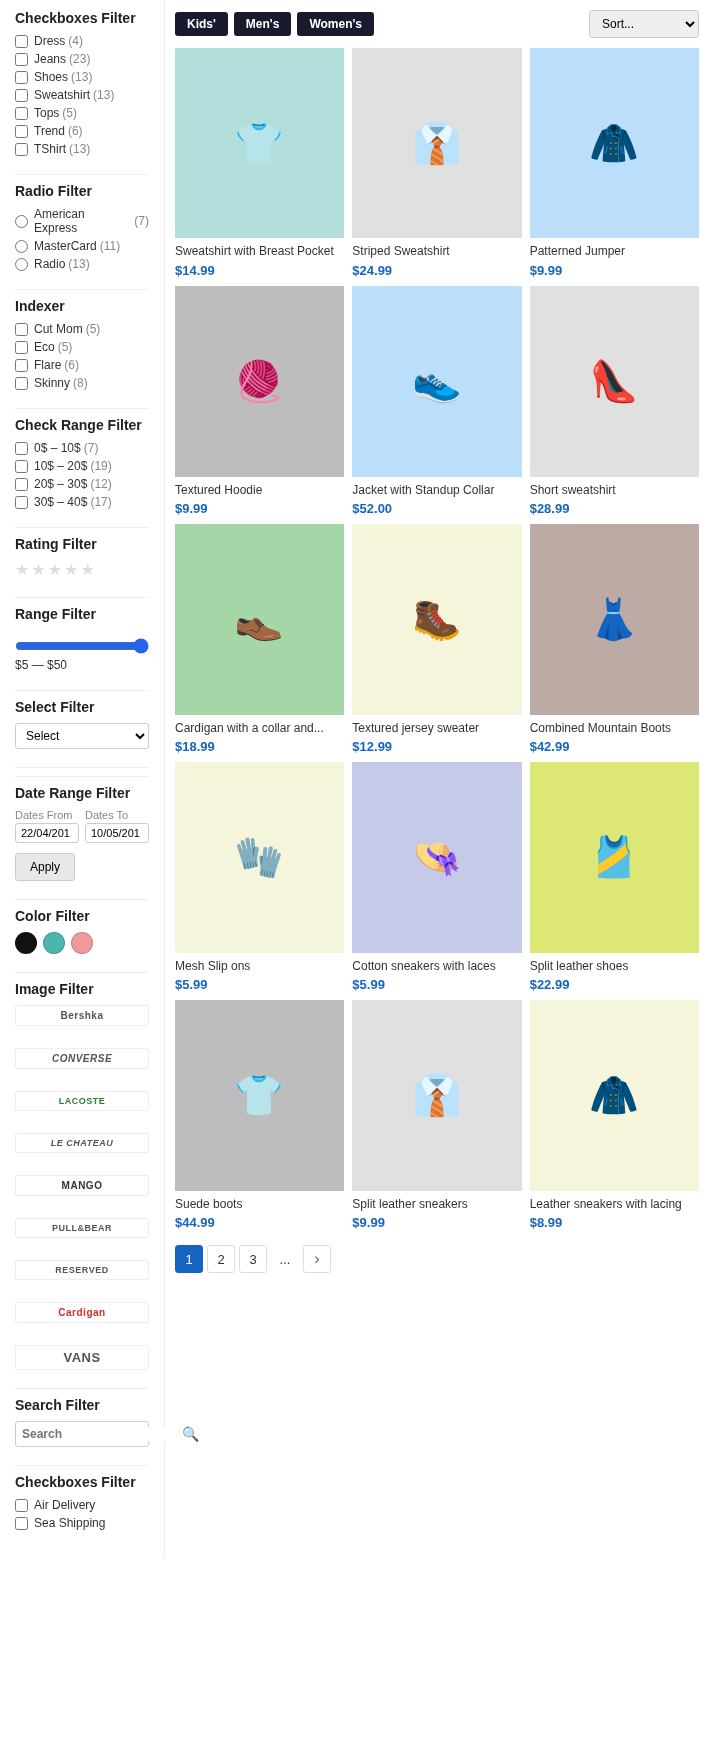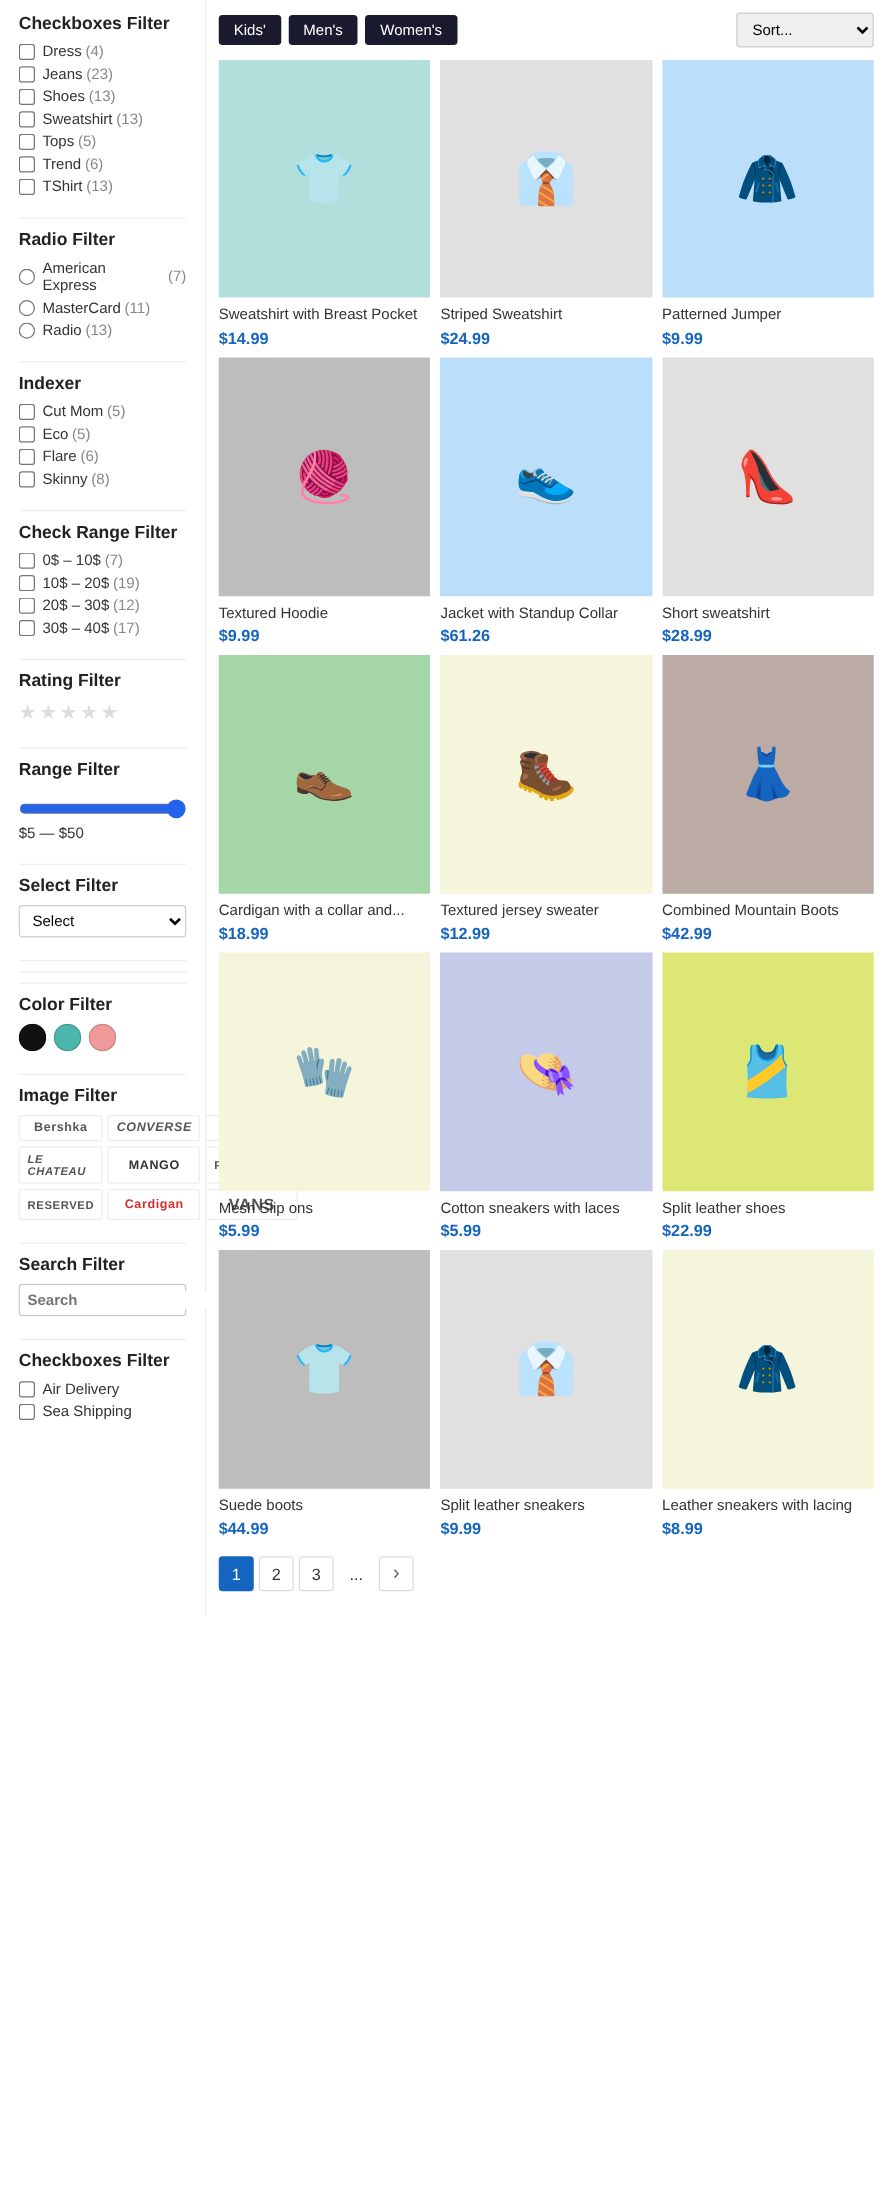--- a/index.html
+++ b/index.html
@@ -34,21 +34,21 @@
     .date-label { font-size: 11px; color: #888; margin-bottom: 2px; }
     .date-input { width: 100%; padding: 3px 5px; border: 1px solid #ccc; border-radius: 3px; font-size: 11px; }
     
     .apply-btn { background: #e8e8e8; border: 1px solid #ccc; padding: 6px 14px; font-size: 12px; cursor: pointer; border-radius: 3px; margin-top: 4px; }
     
     
     .color-swatches { display: flex; gap: 6px; margin-top: 6px; }
     .color-swatch { width: 22px; height: 22px; border-radius: 50%; cursor: pointer; border: 1px solid rgba(0,0,0,0.15); }
     
     
-    .brand-grid { display: grid; grid-template-columns: 1fr 1fr 1fr; gap: 4px; margin-top: 6px; }
+    .brand-grid { display: grid; grid-template-columns: 1fr; gap: 22px; margin-top: 6px; }
     .brand-item { border: 1px solid #eee; padding: 4px 6px; display: flex; align-items: center; justify-content: center; cursor: pointer; border-radius: 2px; }
     .brand-text { font-size: 10px; font-weight: bold; color: #555; letter-spacing: 0.5px; }
     .brand-text.converse { font-style: italic; }
     .brand-text.lacoste { color: #2e7d32; font-size: 9px; }
     .brand-text.le-chateau { font-size: 9px; font-style: italic; }
     .brand-text.mango { color: #333; }
     .brand-text.pull-bear { font-size: 9px; }
     .brand-text.reserved { font-size: 9px; }
     .brand-text.supreme { color: #d32f2f; font-size: 10px; font-weight: 900; }
     .brand-vans { grid-column: span 1; }
@@ -58,21 +58,21 @@
     .search-box { display: flex; align-items: center; border: 1px solid #ccc; border-radius: 3px; padding: 4px 6px; margin-top: 6px; }
     .search-box input { border: none; outline: none; font-size: 12px; flex: 1; font-weight: bold; }
     .search-icon { color: #888; font-size: 14px; }
     
     
     .main { flex: 1; padding: 0 10px 10px; }
     
     
     .top-bar { display: flex; align-items: center; justify-content: space-between; padding: 10px 0; }
     .tag-btns { display: flex; gap: 6px; }
-    .tag-btn { background: #1a1a2e; color: #fff; border: none; padding: 5px 12px; border-radius: 3px; font-size: 12px; cursor: pointer; }
+    .tag-btn { background: #1a1a2e; color: #fff; border: none; padding: 5px 12px; border-radius: 3px; font-size: 12px; cursor: pointer; font-weight: bold; }
     .sort-select { padding: 5px 8px; border: 1px solid #ccc; border-radius: 3px; font-size: 12px; width: 110px; }
     
     
     .product-grid { display: grid; grid-template-columns: repeat(3, 1fr); gap: 8px; }
     
     .product-card { cursor: pointer; }
     .product-img { width: 100%; aspect-ratio: 4/4.5; background: #f0f0f0; overflow: hidden; display: flex; align-items: center; justify-content: center; margin-bottom: 6px; }
     
     .product-name { font-size: 12px; color: #333; margin-bottom: 3px; line-height: 1.3; }
     .product-price { font-size: 13px; color: #1565c0; font-weight: bold; }
@@ -244,20 +244,34 @@
       <select class="filter-select">
         <option value="">Select</option>
       </select>
     </div>
 
     <hr class="divider">
 
 
     <hr class="divider">
 
+    <div class="filter-section">
+      <div class="filter-title">Date Range Filter</div>
+      <div class="date-row">
+        <div class="date-col">
+          <div class="date-label">Dates From</div>
+          <input type="text" class="date-input" value="22/04/201" style="">
+        </div>
+        <div class="date-col">
+          <div class="date-label">Dates To</div>
+          <input type="text" class="date-input" value="10/05/201" style="">
+        </div>
+      </div>
+      <button class="apply-btn">Apply</button>
+    </div>
 
     <hr class="divider">
 
     <div class="filter-section">
       <div class="filter-title">Color Filter</div>
       <div class="color-swatches">
         <div class="color-swatch" style="background:#111111;"></div>
         <div class="color-swatch" style="background:#4db6ac;"></div>
         <div class="color-swatch" style="background:#ef9a9a;"></div>
       </div>
@@ -366,21 +380,21 @@
         <div class="fashion-figure">🧶</div>
       </div>
       <div class="product-name">Textured Hoodie</div>
       <div class="product-price">$9.99</div>
     </div>
         <div class="product-card">
       <div class="product-img" style="background:#bbdefb;">
         <div class="fashion-figure">👟</div>
       </div>
       <div class="product-name">Jacket with Standup Collar</div>
-      <div class="product-price">$61.26</div>
+      <div class="product-price">$52.00</div>
     </div>
         <div class="product-card">
       <div class="product-img" style="background:#e0e0e0;">
         <div class="fashion-figure">👠</div>
       </div>
       <div class="product-name">Short sweatshirt</div>
       <div class="product-price">$28.99</div>
     </div>
         <div class="product-card">
       <div class="product-img" style="background:#a5d6a7;">

